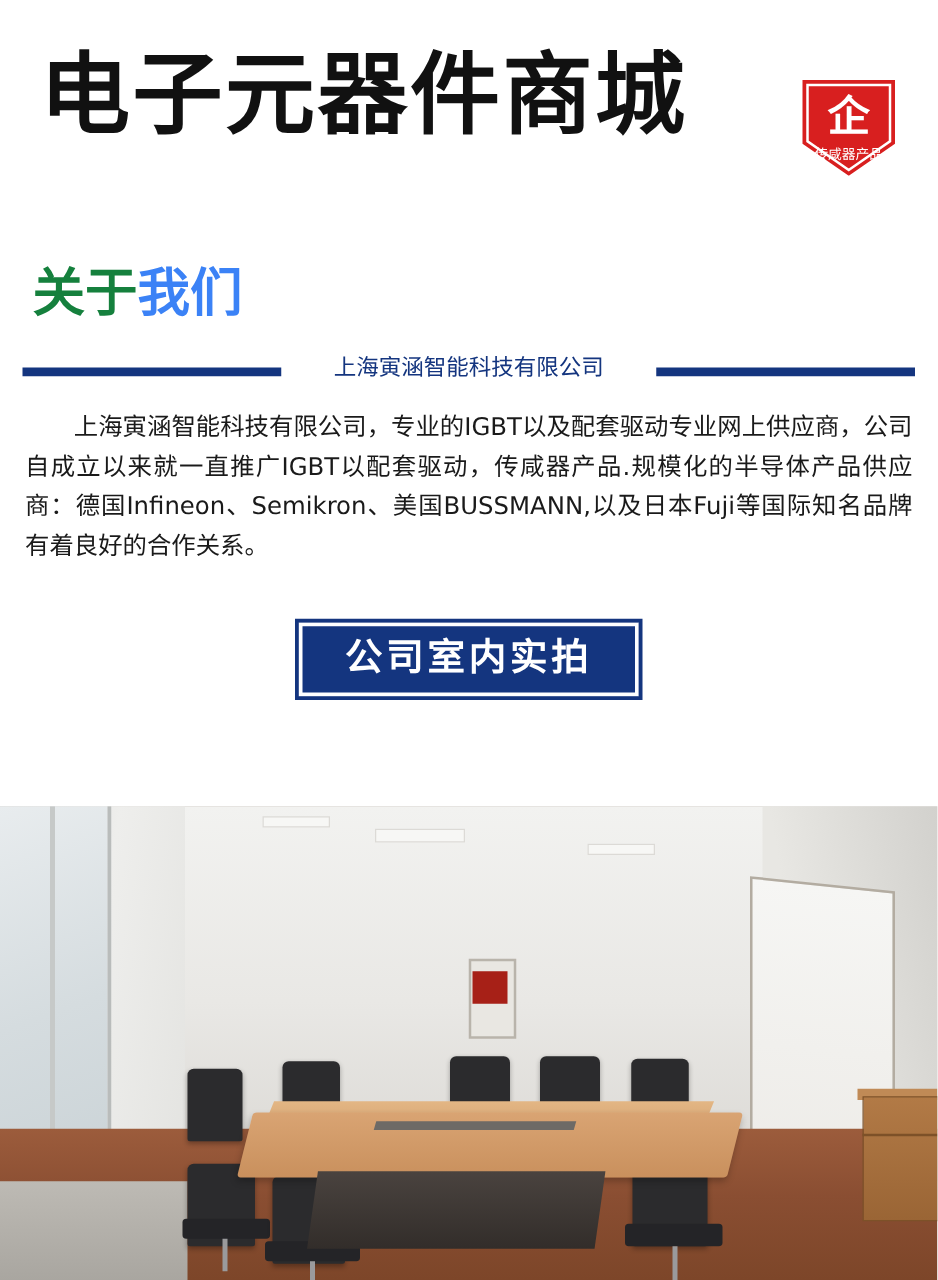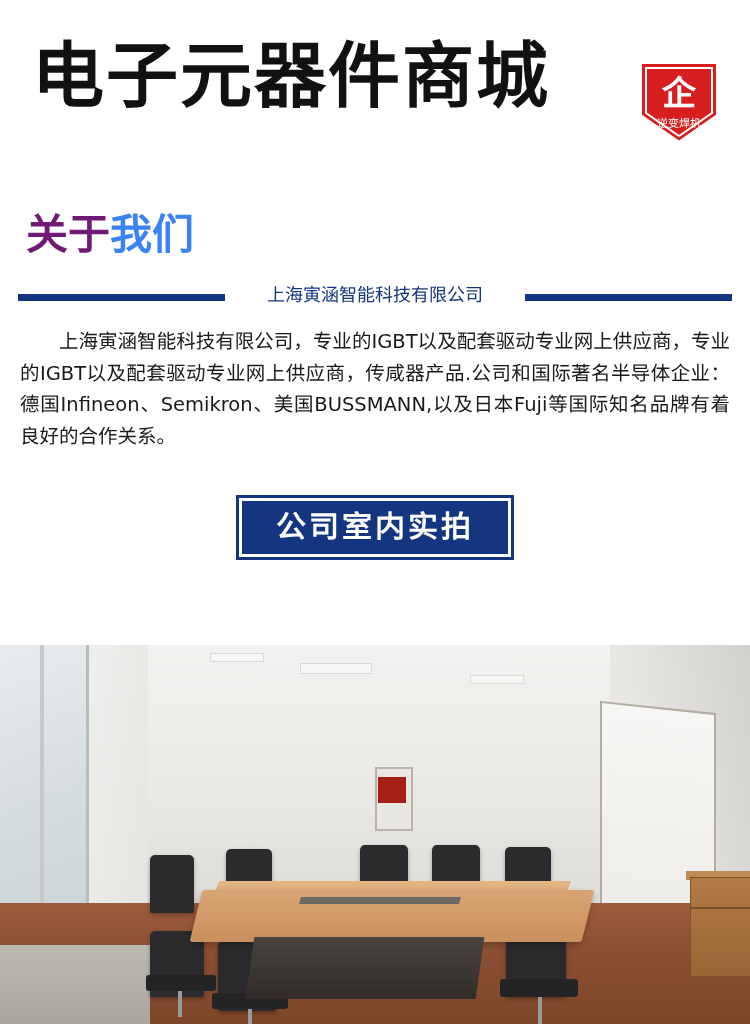--- a/index.html
+++ b/index.html
@@ -78,21 +78,21 @@
   
   .about-heading {
     padding-left: 26px;
     margin-top: 24px;
     font-family: "DejaVu Sans", "Liberation Sans", sans-serif;
     font-size: 42px;
     font-weight: bold;
     line-height: 1;
     white-space: nowrap;
   }
-  .about-heading .part-a { color: #701a75; }
+  .about-heading .part-a { color: #15803d; }
   .about-heading .part-b { color: #3b82f6; }
 
   
   .company-bar {
     margin-top: 26px;
     position: relative;
     height: 26px;
   }
   .company-bar .rule {
     position: absolute;
@@ -277,35 +277,35 @@
 
   <div class="header">
     <h1 class="main-title">电子元器件商城</h1>
 
     <div class="badge">
       <svg class="badge-shield" viewBox="0 0 86 88">
         <path d="M4 4 H82 V58 L43 85 L4 58 Z" fill="#d81f1f" stroke="#ffffff" stroke-width="4"></path>
         <path d="M10 10 H76 V55 L43 78 L10 55 Z" fill="#d81f1f" stroke="#ffffff" stroke-width="2"></path>
       </svg>
       <div class="badge-char">企</div>
-      <div class="badge-label">逆变焊机</div>
+      <div class="badge-label">传咸器产品</div>
     </div>
   </div>
 
   <div class="about-heading">
     <span class="part-a">关于</span><span class="part-b">我们</span>
   </div>
 
   <div class="company-bar">
     <div class="rule"></div>
     <div class="name">上海寅涵智能科技有限公司</div>
   </div>
 
   <div class="body-text">
-    <p>上海寅涵智能科技有限公司，专业的IGBT以及配套驱动专业网上供应商，专业的IGBT以及配套驱动专业网上供应商，传咸器产品.公司和国际著名半导体企业：德国Infineon、Semikron、美国BUSSMANN,以及日本Fuji等国际知名品牌有着良好的合作关系。</p>
+    <p>上海寅涵智能科技有限公司，专业的IGBT以及配套驱动专业网上供应商，公司自成立以来就一直推广IGBT以配套驱动，传咸器产品.规模化的半导体产品供应商：德国Infineon、Semikron、美国BUSSMANN,以及日本Fuji等国际知名品牌有着良好的合作关系。</p>
   </div>
 
   <div class="photo-title-wrap">
     <div class="photo-title">公司室内实拍</div>
   </div>
 
   <div class="photo">
     <div class="ph-wall-back"></div>
     <div class="ph-wall-right"></div>
     <div class="ph-wall-left"></div>

